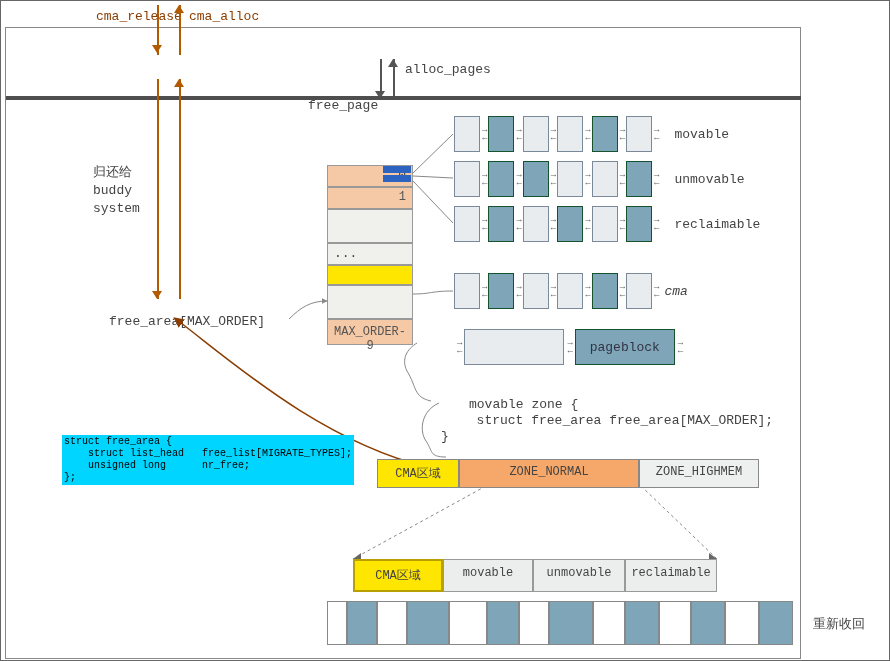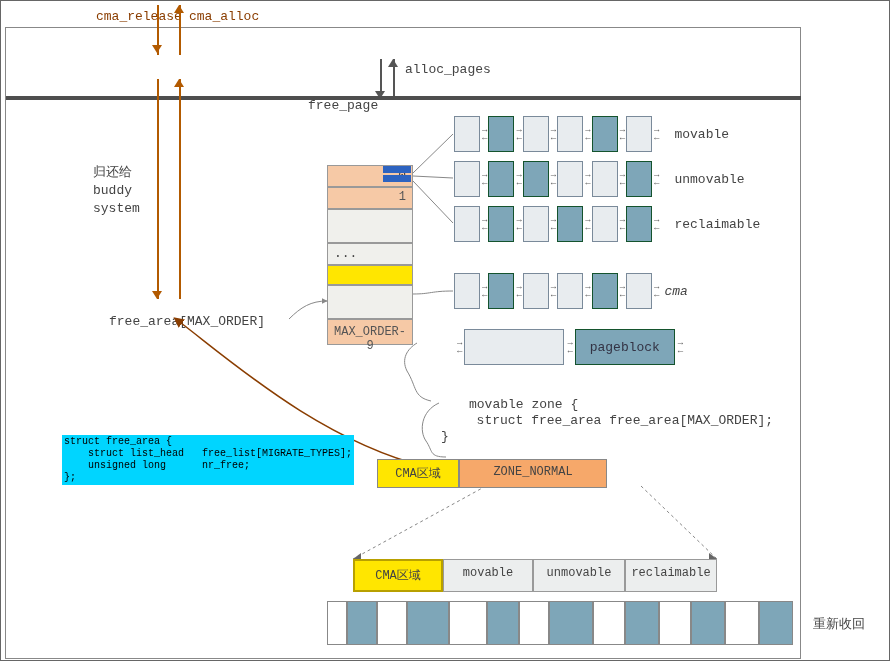--- a/index.html
+++ b/index.html
@@ -280,21 +280,22 @@
 <div class="abs txt" style="left:460px; top:412px;font-family:Liberation Mono, monospace;">  struct free_area free_area[MAX_ORDER];</div>
 <div class="abs txt" style="left:440px; top:428px;">}</div>
 
 <div class="abs bluenote" style="left:13px; top:434px;margin-left:48px;">struct free_area {
     struct list_head   free_list[MIGRATE_TYPES];
     unsigned long      nr_free;
 };</div>
 
 <div class="abs" style="left:376px; top:458px; display:flex;">
   <div class="zonebar" style="width:82px; background:#ffe600;">CMA区域</div>
-  <div class="zonebar" style="width:148px; background:#f6a86a;">ZONE_NORMAL</div>
+  <div class="zonebar" style="width:180px; background:#f6a86a;">ZONE_NORMAL</div>
+  <div class="zonebar" style="width:120px; background:#eef0f0;">ZONE_HIGHMEM</div>
 </div>
 
 <div class="abs" style="left:352px; top:558px; display:flex;">
   <div class="mbar" style="width:90px; background:#ffe600; border:2px solid #b8a000;">CMA区域</div>
   <div class="mbar" style="width:90px;">movable</div>
   <div class="mbar" style="width:92px;">unmovable</div>
   <div class="mbar" style="width:92px;">reclaimable</div>
 </div>
 
 <div class="abs pmem" style="left:326px; top:600px; width:466px; height:44px;">

